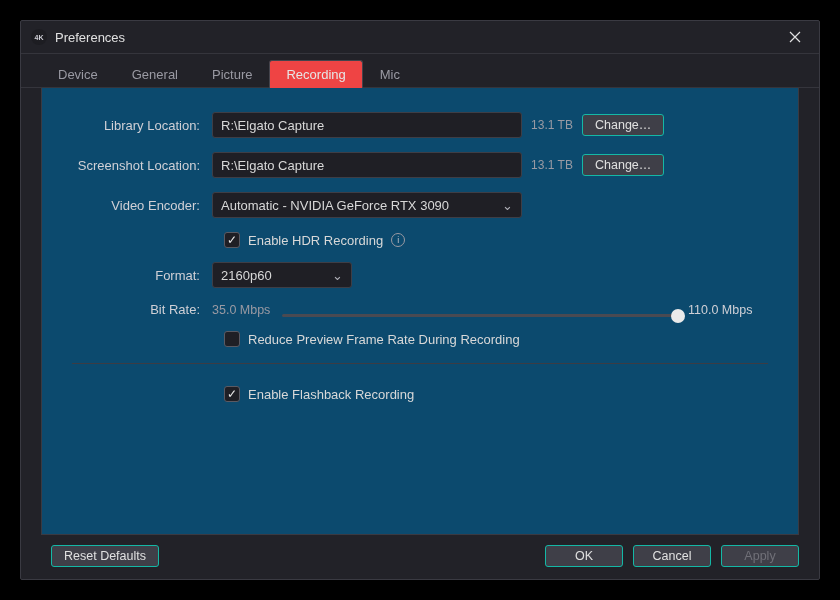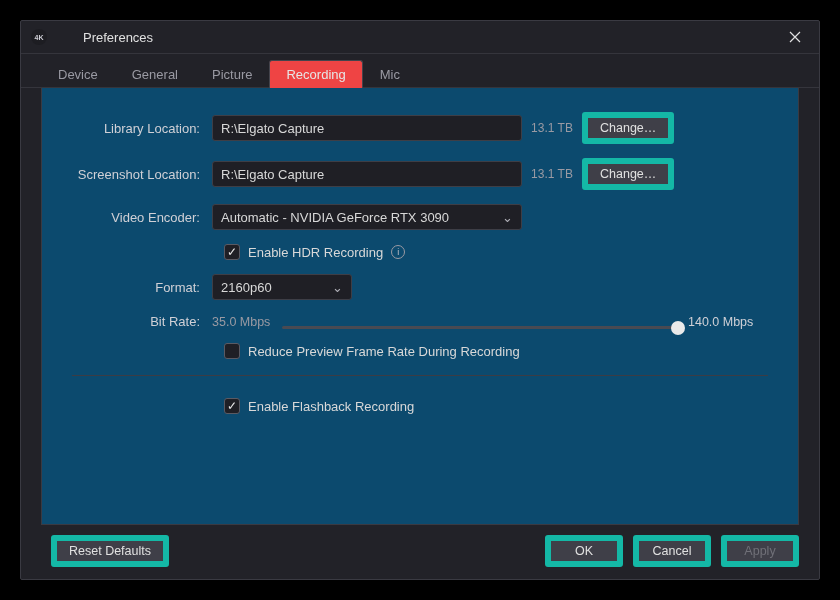--- a/index.html
+++ b/index.html
@@ -20,21 +20,20 @@
     width: 100%;
     height: 100%;
     display: flex;
     flex-direction: column;
   }
   .titlebar {
     display: flex;
     align-items: center;
     padding: 6px 10px 6px 10px;
     border-bottom: 1px solid #35353c;
-    gap: 28px;
   }
   .app-icon {
     width: 16px; height: 16px;
     background: #1d1d22;
     border-radius: 50%;
     display: flex;
     align-items: center;
     justify-content: center;
     font-size: 7px;
     font-weight: bold;
@@ -112,21 +111,21 @@
   .select.small { width: 140px; flex: 0 0 140px; }
 
   .disk {
     width: 60px;
     text-align: center;
     color: #9a9aa3;
     font-size: 12px;
   }
   .btn {
     background: #3f3f48;
-    border: 6px solid #14b8a6;
+    border: 1px solid #14b8a6;
     border-radius: 3px;
     padding: 3px 12px;
     color: #e0e0e0;
     cursor: pointer;
     font-size: 12.5px;
     min-width: 78px;
     text-align: center;
   }
   .btn.disabled { color: #707078; cursor: default; }
 
@@ -274,21 +273,21 @@
         <span class="chev">⌄</span>
       </div>
     </div>
 
     <div class="slider-row">
       <div class="lbl">Bit Rate:</div>
       <div class="slider-min">35.0 Mbps</div>
       <div class="slider-track">
         <div class="slider-thumb" style="left:100%"></div>
       </div>
-      <div class="slider-max">140.0 Mbps</div>
+      <div class="slider-max">110.0 Mbps</div>
     </div>
 
 
     <div class="check-row">
       <div class="checkbox"></div>
       <span>Reduce Preview Frame Rate During Recording</span>
     </div>
 
     <hr class="divider">
 

